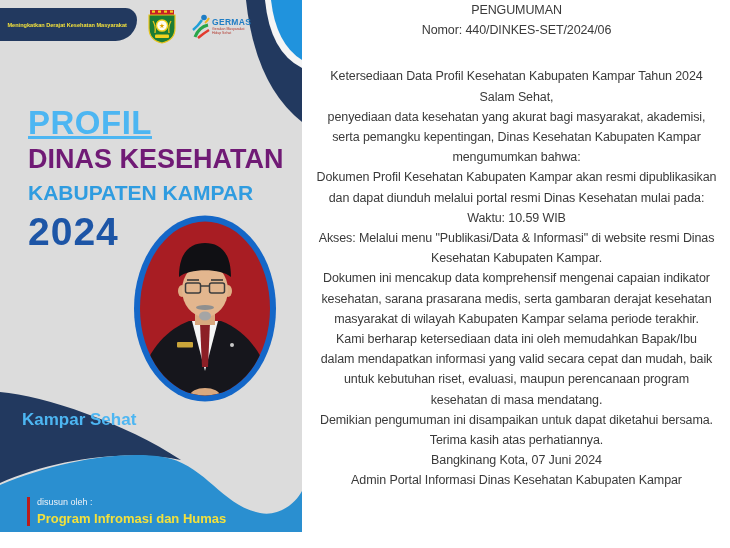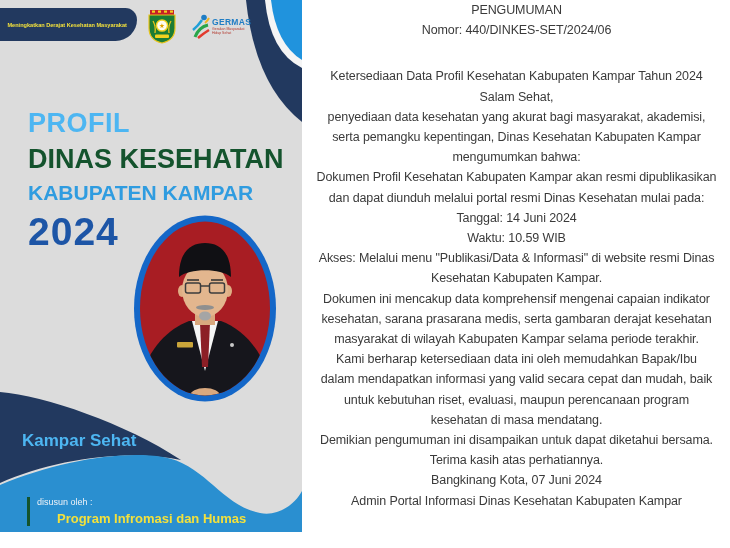--- a/index.html
+++ b/index.html
@@ -16,33 +16,33 @@
 
   .emblem{position:absolute;left:146px;top:6px;}
   .germas{position:absolute;left:192px;top:13px;display:flex;align-items:flex-start;gap:2px;}
   .germas-text{display:flex;flex-direction:column;line-height:1;margin-top:5px;}
   .germas-label{color:#1f7dc4;font-weight:bold;font-size:8.5px;letter-spacing:.3px;}
   .germas-sub{color:#b3392e;font-size:3.5px;margin-top:1px;}
 
   .corner-deco{position:absolute;right:0;top:0;}
 
   .title-block{position:absolute;left:28px;top:106px;}
-  .title-1{color:#4db6f2;font-size:27px;font-weight:bold;line-height:34px;letter-spacing:.5px;}
-  .title-2{color:#14532d;font-size:27px;font-weight:bold;line-height:38px;}
+  .title-1{color:#4db6f2;font-size:33px;font-weight:bold;line-height:34px;letter-spacing:.5px;text-decoration:underline;}
+  .title-2{color:#701a75;font-size:27px;font-weight:bold;line-height:38px;}
   .title-3{color:#2f9ce0;font-size:21px;font-weight:bold;line-height:30px;}
   .title-year{color:#1d55a6;font-size:39px;font-weight:bold;line-height:48px;letter-spacing:1px;}
 
   .photo{position:absolute;left:133px;top:215px;width:144px;height:187px;}
 
   .waves{position:absolute;left:0;bottom:0;}
-  .tagline{position:absolute;left:22px;top:410px;color:#4db6f2;font-size:17px;font-weight:bold;margin-top:21px;}
+  .tagline{position:absolute;left:22px;top:410px;color:#4db6f2;font-size:17px;font-weight:bold;}
 
-  .cover-footer{position:absolute;left:27px;top:497px;border-left:3px solid #14532d;padding-left:7px;}
+  .cover-footer{position:absolute;left:27px;top:497px;border-left:3px solid #b91c1c;padding-left:7px;}
   .footer-label{color:#eef2f7;font-size:9px;margin-bottom:4px;}
-  .footer-value{color:#f3e13c;font-size:13px;font-weight:bold;margin-left:20px;}
+  .footer-value{color:#f3e13c;font-size:13px;font-weight:bold;}
 
   .panel-divider{position:absolute;left:306px;top:0;width:1px;height:548px;background:#d6d6d6;}
 
   
   .announcement{position:absolute;left:303px;top:0;width:427px;height:548px;background:#ffffff;
     box-sizing:border-box;text-align:center;color:#3a3a3a;
     font-size:12.5px;line-height:20.2px;letter-spacing:-0.1px;}
   .announcement .line{white-space:nowrap;}
   .blank-line{height:26px;}
 </style>
@@ -151,21 +151,20 @@
     <div class="blank-line"></div>
     <div>
 
     <div class="line">Ketersediaan Data Profil Kesehatan Kabupaten Kampar Tahun 2024</div>
         <div class="line">Salam Sehat,</div>
         <div class="line">penyediaan data kesehatan yang akurat bagi masyarakat, akademisi,</div>
         <div class="line">serta pemangku kepentingan, Dinas Kesehatan Kabupaten Kampar</div>
         <div class="line">mengumumkan bahwa:</div>
         <div class="line">Dokumen Profil Kesehatan Kabupaten Kampar akan resmi dipublikasikan</div>
         <div class="line">dan dapat diunduh melalui portal resmi Dinas Kesehatan mulai pada:</div>
-        <div class="line">Tanggal: 14 Juni 2024</div>
         <div class="line">Waktu: 10.59 WIB</div>
         <div class="line">Akses: Melalui menu "Publikasi/Data &amp; Informasi" di website resmi Dinas</div>
         <div class="line">Kesehatan Kabupaten Kampar.</div>
         <div class="line">Dokumen ini mencakup data komprehensif mengenai capaian indikator</div>
         <div class="line">kesehatan, sarana prasarana medis, serta gambaran derajat kesehatan</div>
         <div class="line">masyarakat di wilayah Kabupaten Kampar selama periode terakhir.</div>
         <div class="line">Kami berharap ketersediaan data ini oleh memudahkan Bapak/Ibu</div>
         <div class="line">dalam mendapatkan informasi yang valid secara cepat dan mudah, baik</div>
         <div class="line">untuk kebutuhan riset, evaluasi, maupun perencanaan program</div>
         <div class="line">kesehatan di masa mendatang.</div>

